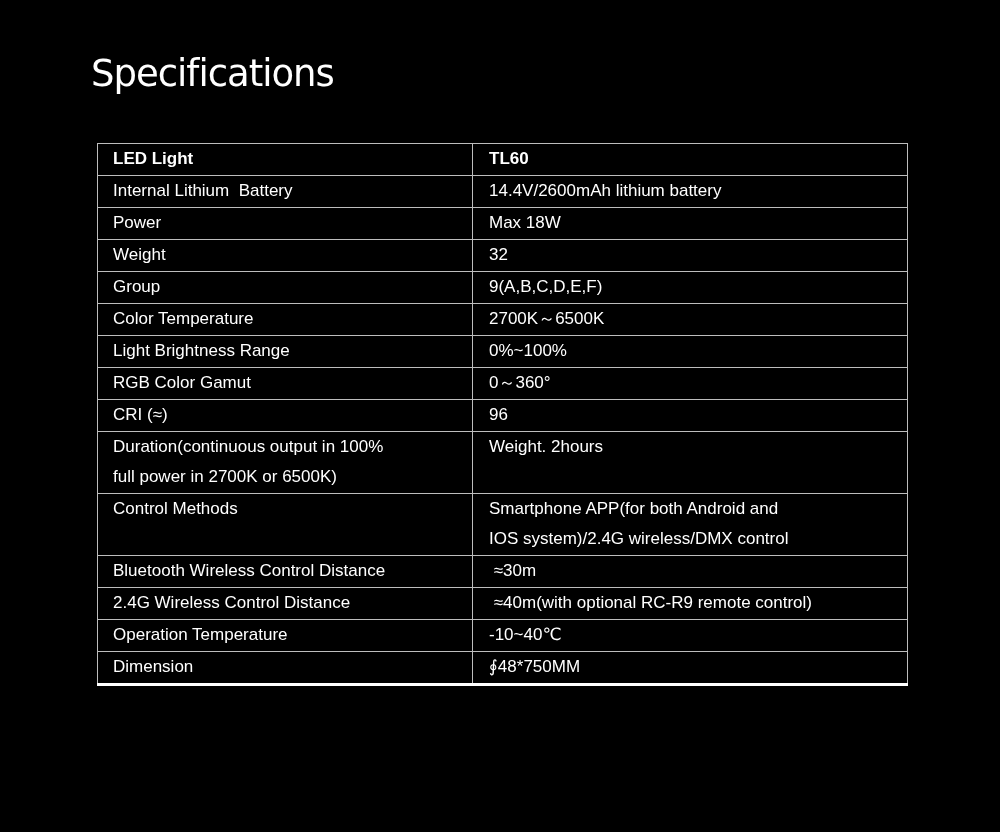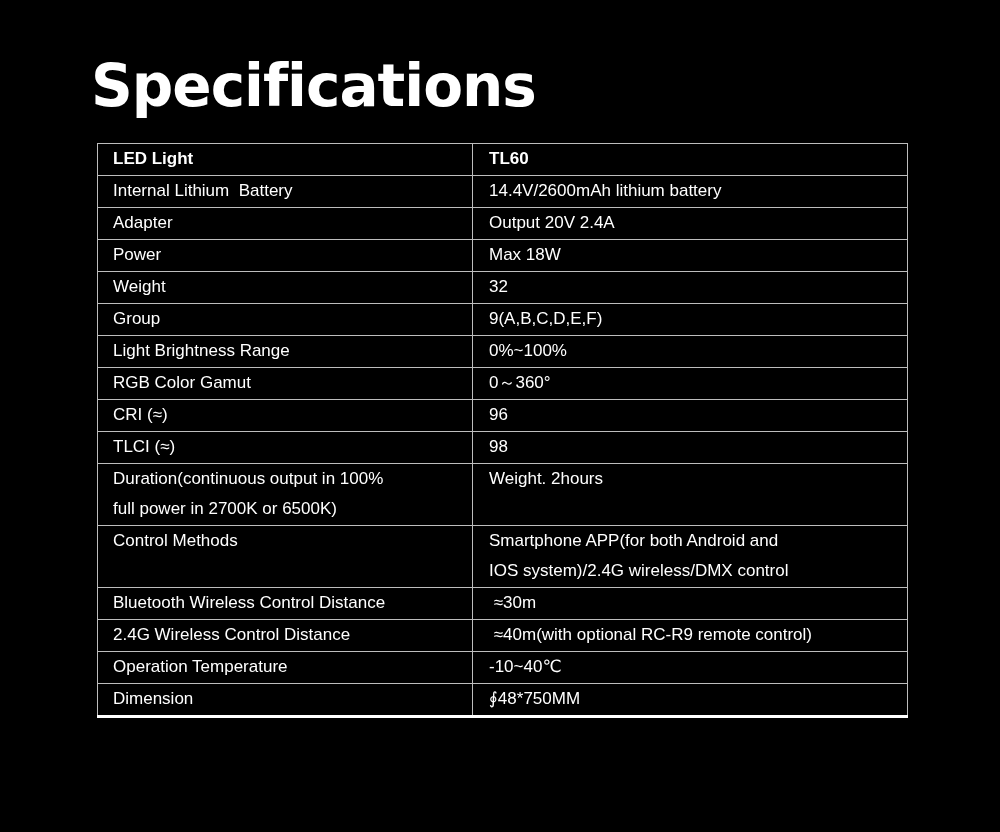--- a/index.html
+++ b/index.html
@@ -20,22 +20,22 @@
     position: relative;
     width: 1000px;
     height: 832px;
     background: var(--bg);
   }
   .title {
     position: absolute;
     left: 91px;
     top: 52px;
     font-family: "DejaVu Sans", "Liberation Sans", sans-serif;
-    font-weight: bold;
-    font-size: 58px;
+    font-weight: normal;
+    font-size: 37px;
     letter-spacing: -1px;
     color: var(--fg);
     white-space: nowrap;
   }
   table.spec {
     position: absolute;
     left: 97px;
     top: 143px;
     width: 810px;
     border-collapse: collapse;
@@ -72,50 +72,46 @@
     <tbody>
       <tr class="header-row">
         <td class="label">LED Light</td>
         <td class="value">TL60</td>
       </tr>
       <tr>
         <td class="label">Internal Lithium  Battery</td>
         <td class="value">14.4V/2600mAh lithium battery</td>
       </tr>
       <tr>
-        <td class="label">Adapter</td>
-        <td class="value">Output 20V 2.4A</td>
-      </tr>
-      <tr>
         <td class="label">Power</td>
         <td class="value">Max 18W</td>
       </tr>
       <tr>
         <td class="label">Weight</td>
         <td class="value">32</td>
       </tr>
       <tr>
         <td class="label">Group</td>
         <td class="value">9(A,B,C,D,E,F)</td>
       </tr>
       <tr>
+        <td class="label">Color Temperature</td>
+        <td class="value">2700K～6500K</td>
+      </tr>
+      <tr>
         <td class="label">Light Brightness Range</td>
         <td class="value">0%~100%</td>
       </tr>
       <tr>
         <td class="label">RGB Color Gamut</td>
         <td class="value">0～360°</td>
       </tr>
       <tr>
         <td class="label">CRI (≈)</td>
         <td class="value">96</td>
-      </tr>
-      <tr>
-        <td class="label">TLCI (≈)</td>
-        <td class="value">98</td>
       </tr>
       <tr>
         <td class="label">Duration(continuous output in 100%
 full power in 2700K or 6500K)</td>
         <td class="value">Weight. 2hours</td>
       </tr>
       <tr>
         <td class="label">Control Methods</td>
         <td class="value">Smartphone APP(for both Android and
 IOS system)/2.4G wireless/DMX control</td>

